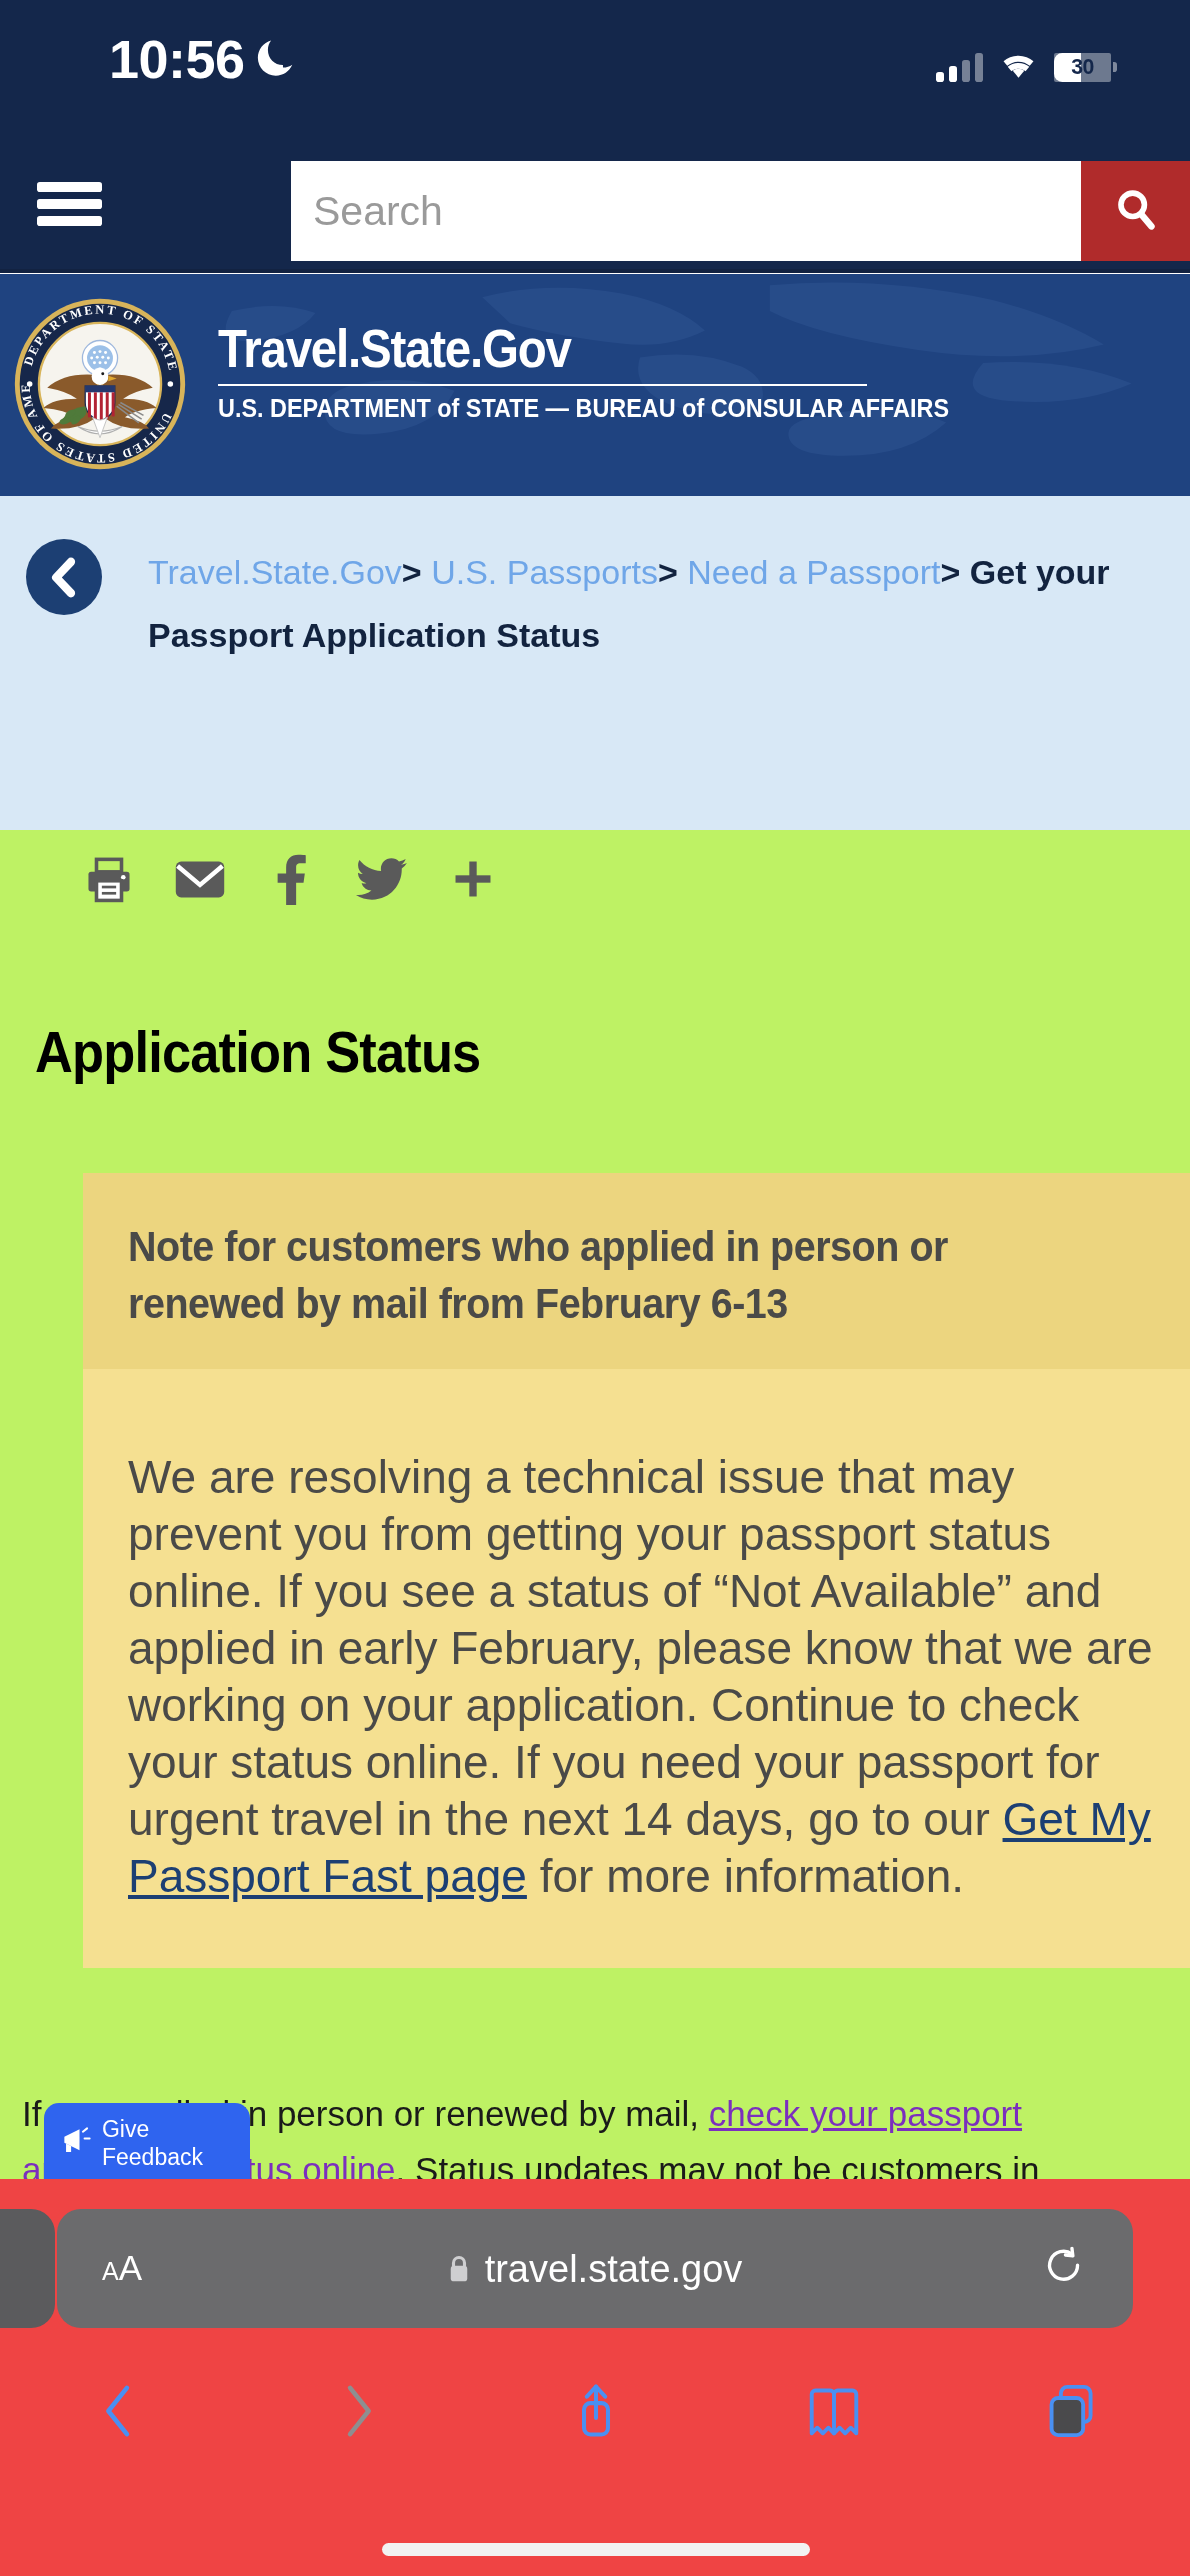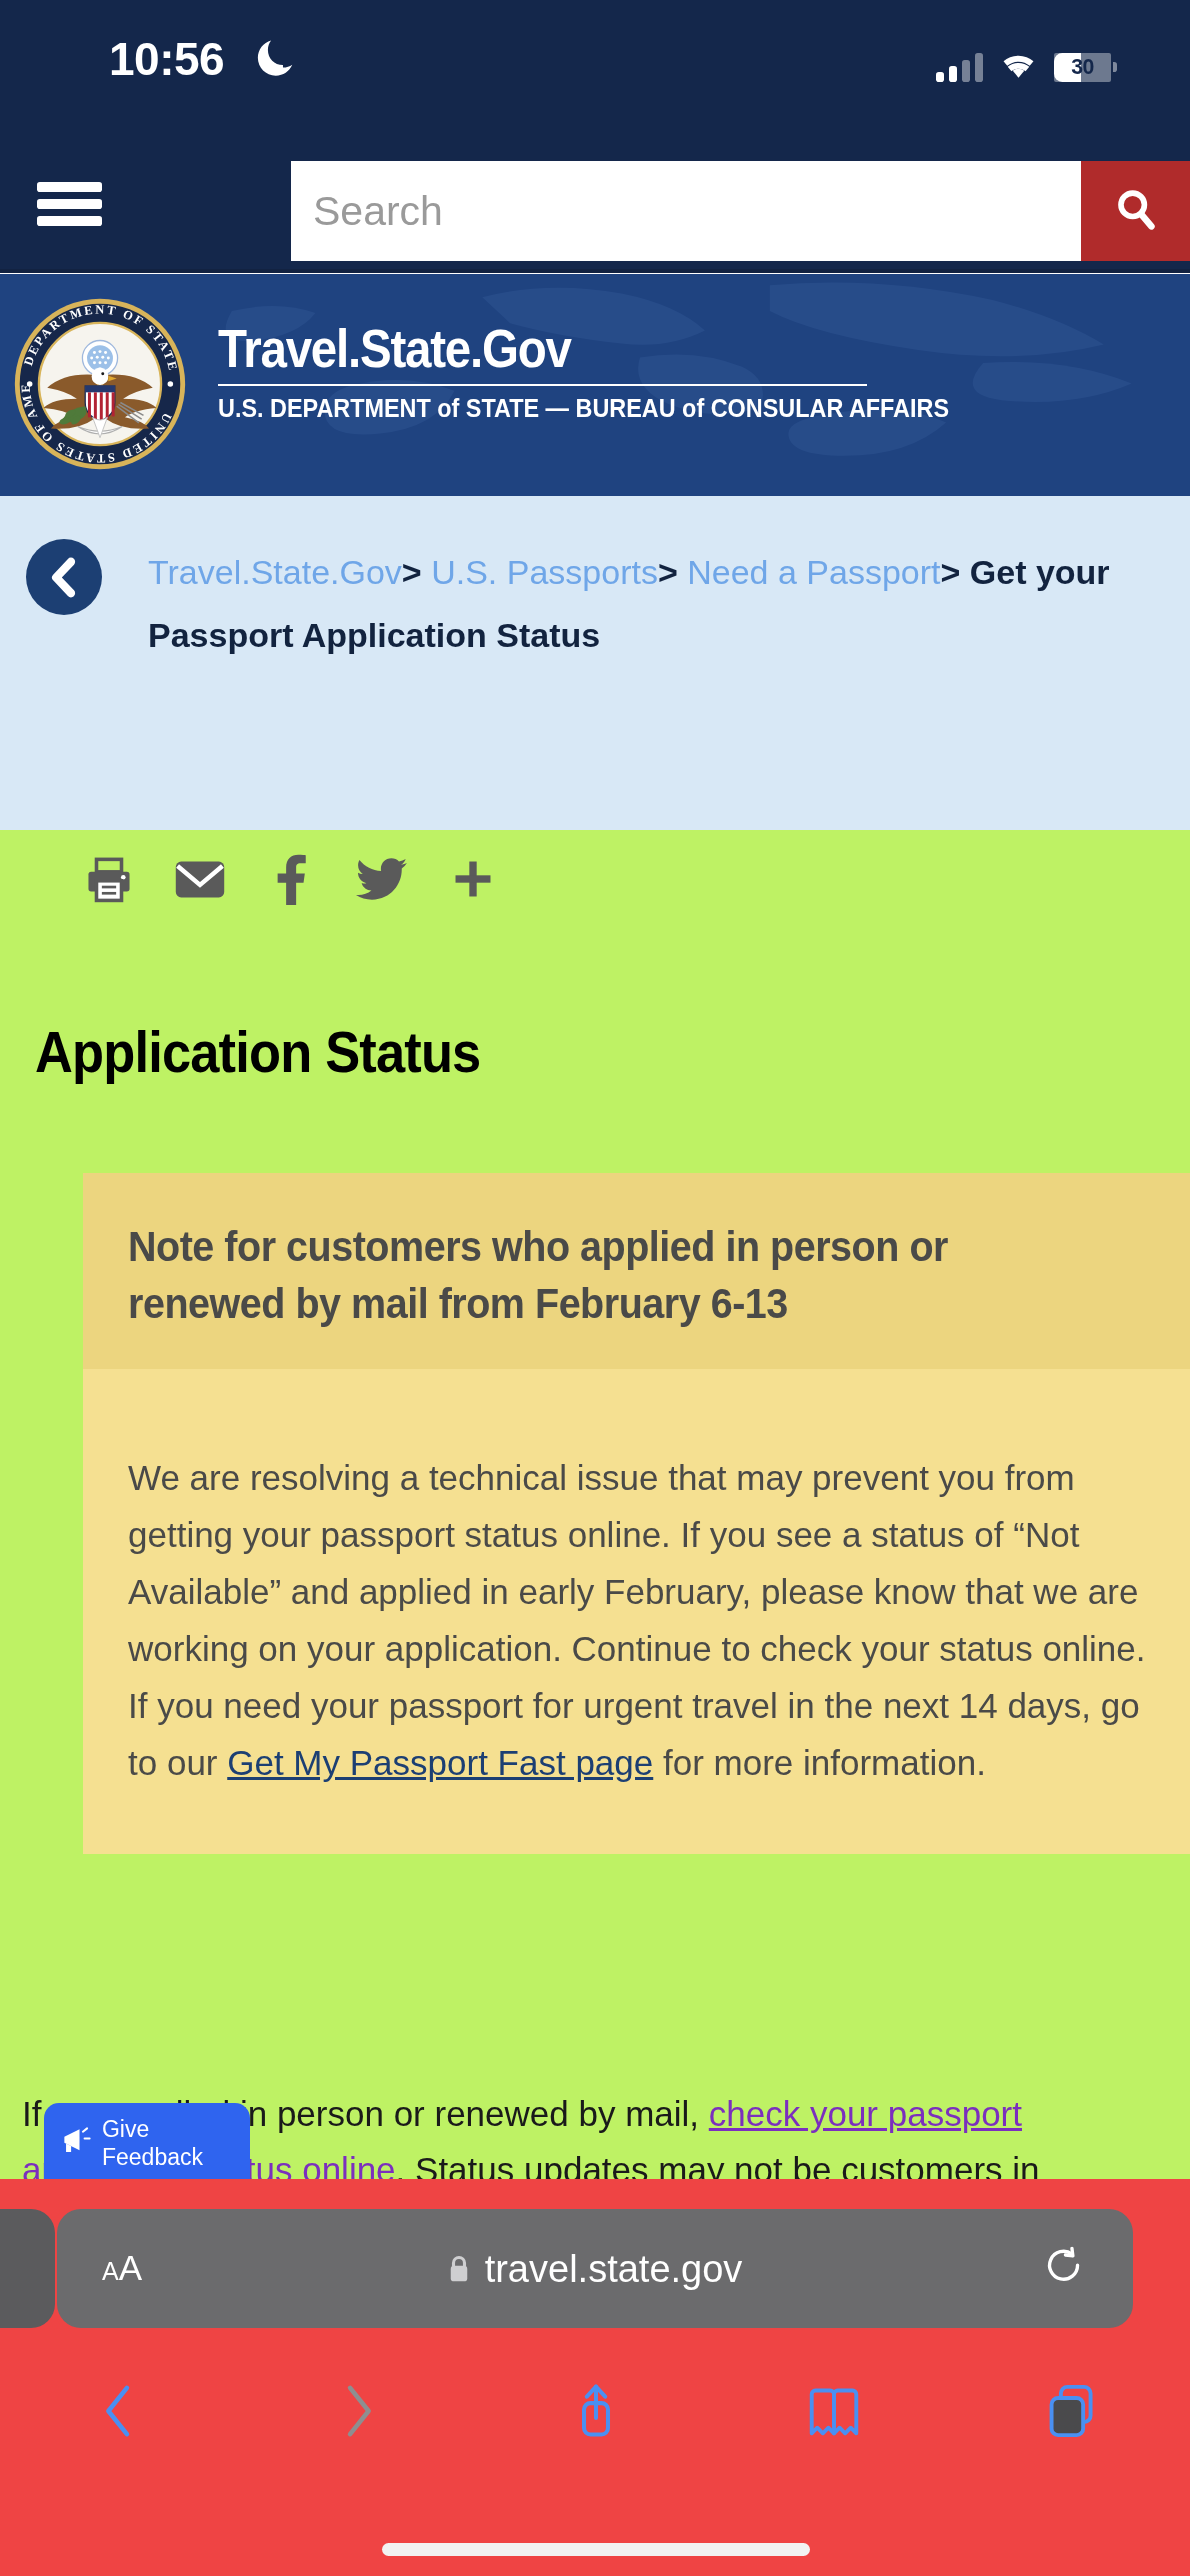--- a/index.html
+++ b/index.html
@@ -19,21 +19,21 @@
 
   
   .statusbar {
     position: absolute; top: 0; left: 0;
     width: 1191px; height: 148px;
     background: #14274b;
     display: flex; align-items: center;
   }
   .sb-time {
     position: absolute; left: 109px; top: 33px;
-    color: #ffffff; font-size: 46px; font-weight: 600;
+    color: #ffffff; font-size: 54px; font-weight: 600;
     letter-spacing: -0.5px; line-height: 52px;
   }
   .sb-moon {
     position: absolute; left: 252px; top: 37px;
     width: 43px; height: 45px;
   }
   .sb-right {
     position: absolute; right: 80px; top: 37px;
     display: flex; align-items: flex-end; gap: 16px; height: 45px;
   }
@@ -190,21 +190,21 @@
   .alert-head h2 {
     font-size: 42px; font-weight: 700; color: #4a4a48;
     line-height: 57px; letter-spacing: -0.5px;
     font-family: "Liberation Sans Narrow", "Liberation Sans", sans-serif;
     transform: scaleX(.94); transform-origin: left center;
   }
   .alert-body {
     background: #f5e091; padding: 80px 45px 63px 45px;
   }
   .alert-body p {
-    font-size: 35px; color: #4a4a48; line-height: 57px;
+    font-size: 46px; color: #4a4a48; line-height: 57px;
     font-family: "Liberation Sans Narrow", "Liberation Sans", sans-serif;
   }
   .alert-body a {
     color: #1c3f73; text-decoration: underline;
   }
 
   .tailpara {
     position: absolute; left: 22px; top: 1256px;
     width: 1150px;
     font-size: 35px; color: #1a1a1a; line-height: 56px;

